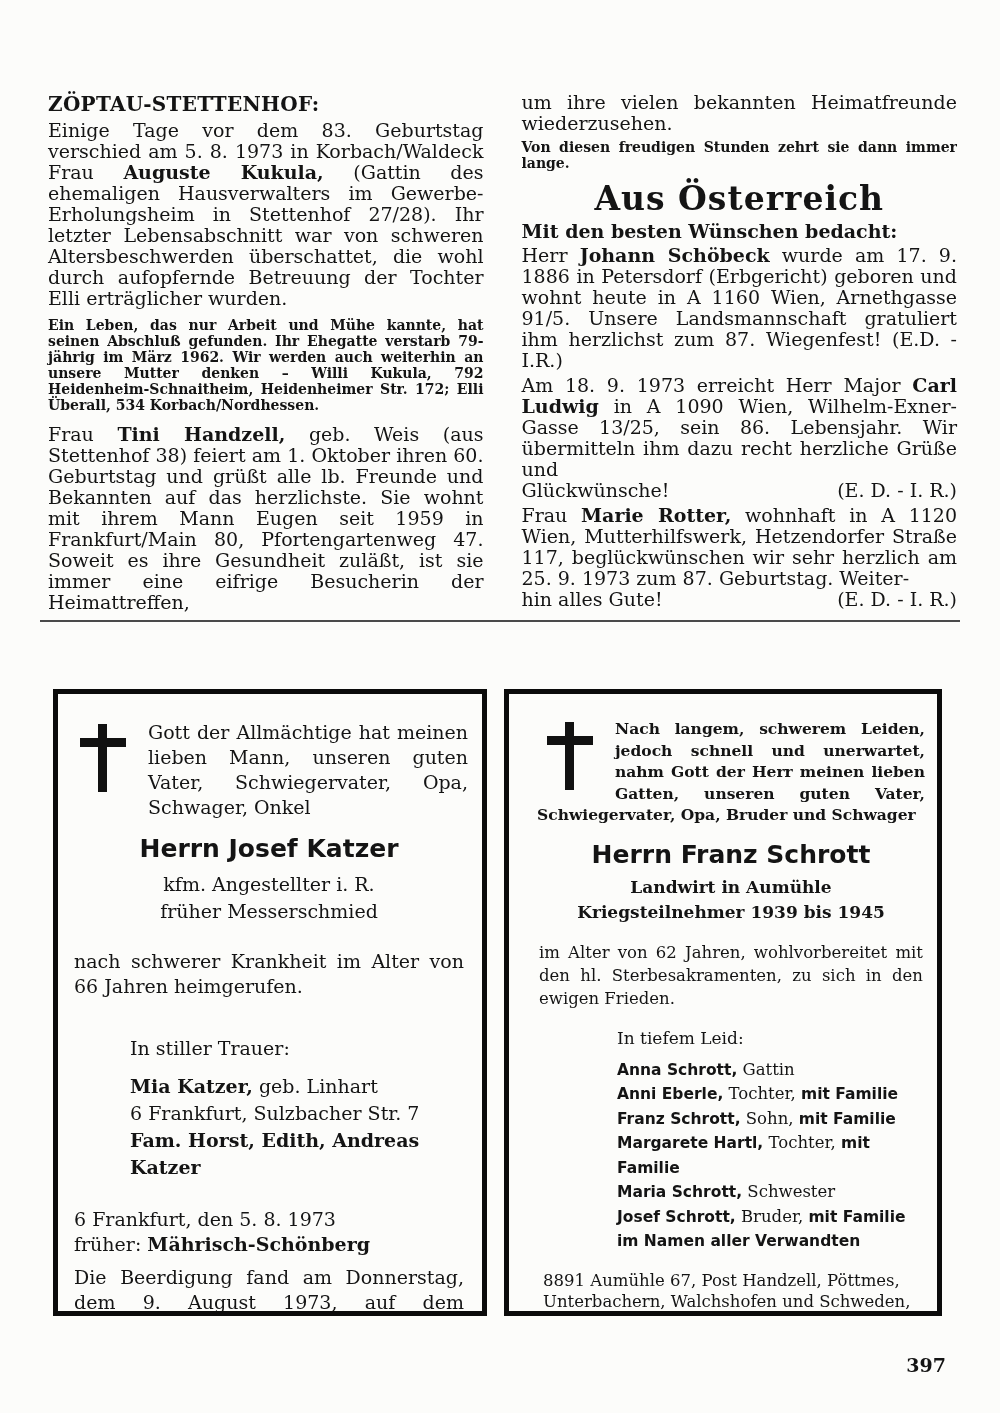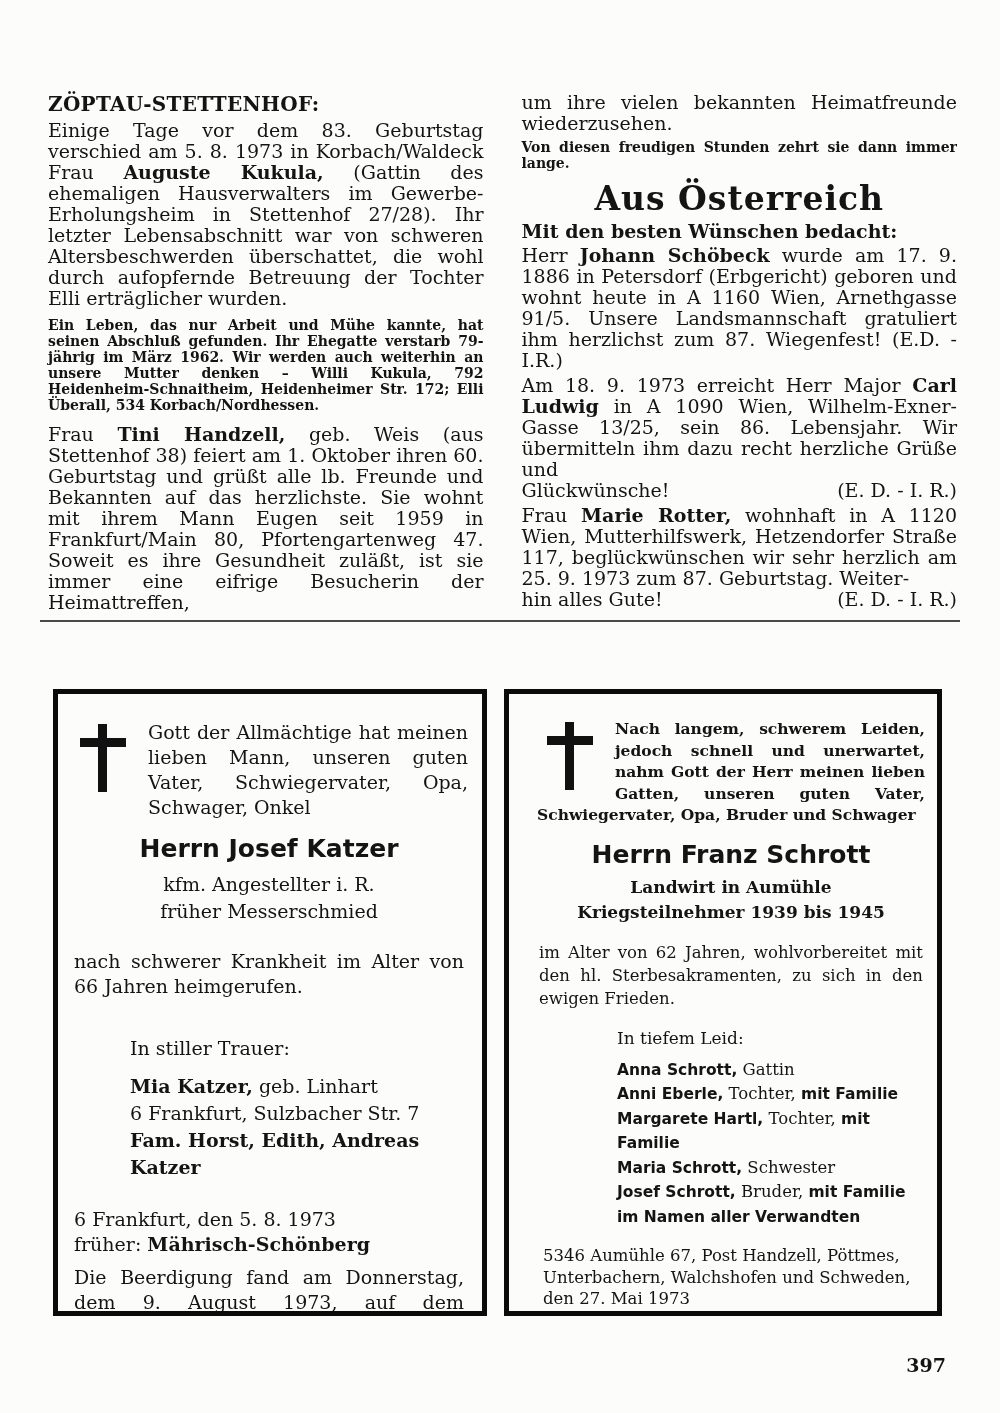--- a/index.html
+++ b/index.html
@@ -125,27 +125,28 @@
       <h2 class="obit-name">Herrn Franz Schrott</h2>
       <div class="obit-sub-r">
         <div>Landwirt in Aumühle</div>
         <div>Kriegsteilnehmer 1939 bis 1945</div>
       </div>
       <p class="obit-para-r j">im Alter von 62 Jahren, wohlvorbereitet mit den hl. Sterbesakramenten, zu sich in den ewigen Frieden.</p>
       <div class="mourn-label-r">In tiefem Leid:</div>
       <div class="mourners-r">
         <div><b class="nm">Anna Schrott,</b><span> Gattin</span><b class="nm"></b></div>
         <div><b class="nm">Anni Eberle,</b><span> Tochter, </span><b class="nm">mit Familie</b></div>
+        <div><b class="nm">Franz Schrott,</b><span> Sohn, </span><b class="nm">mit Familie</b></div>
         <div><b class="nm">Margarete Hartl,</b><span> Tochter, </span><b class="nm">mit Familie</b></div>
         <div><b class="nm">Maria Schrott,</b><span> Schwester</span><b class="nm"></b></div>
         <div><b class="nm">Josef Schrott,</b><span> Bruder, </span><b class="nm">mit Familie</b></div>
         <div><b class="nm">im Namen aller Verwandten</b><span></span><b class="nm"></b></div>
       </div>
       <div class="addr-r">
-        <div>5346 Aumühle 67, Post Handzell, Pöttmes,</div>
+        <div>8891 Aumühle 67, Post Handzell, Pöttmes,</div>
         <div>Unterbachern, Walchshofen und Schweden,</div>
         <div>den 27. Mai 1973</div>
       </div>
 
     </div>
 
   </div>
 
   <div class="pagenum">397</div>
 

